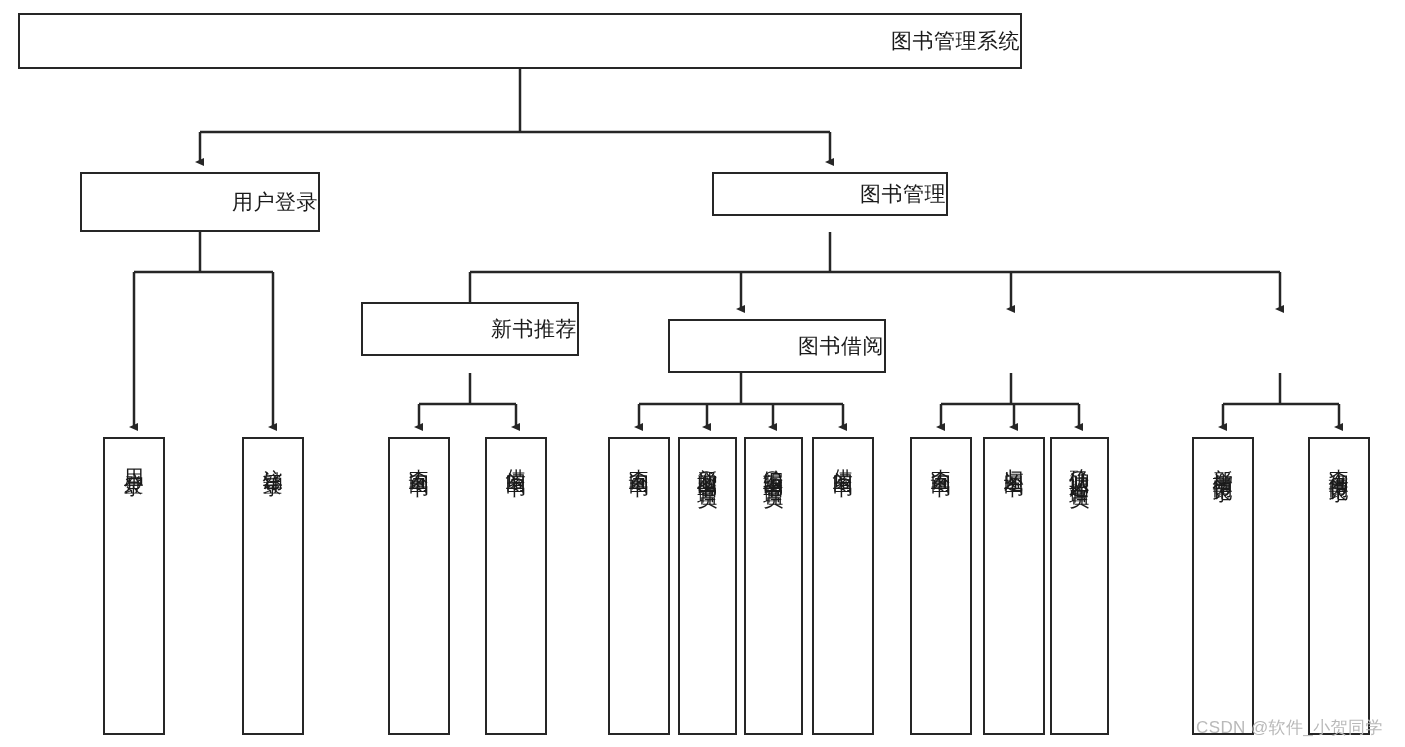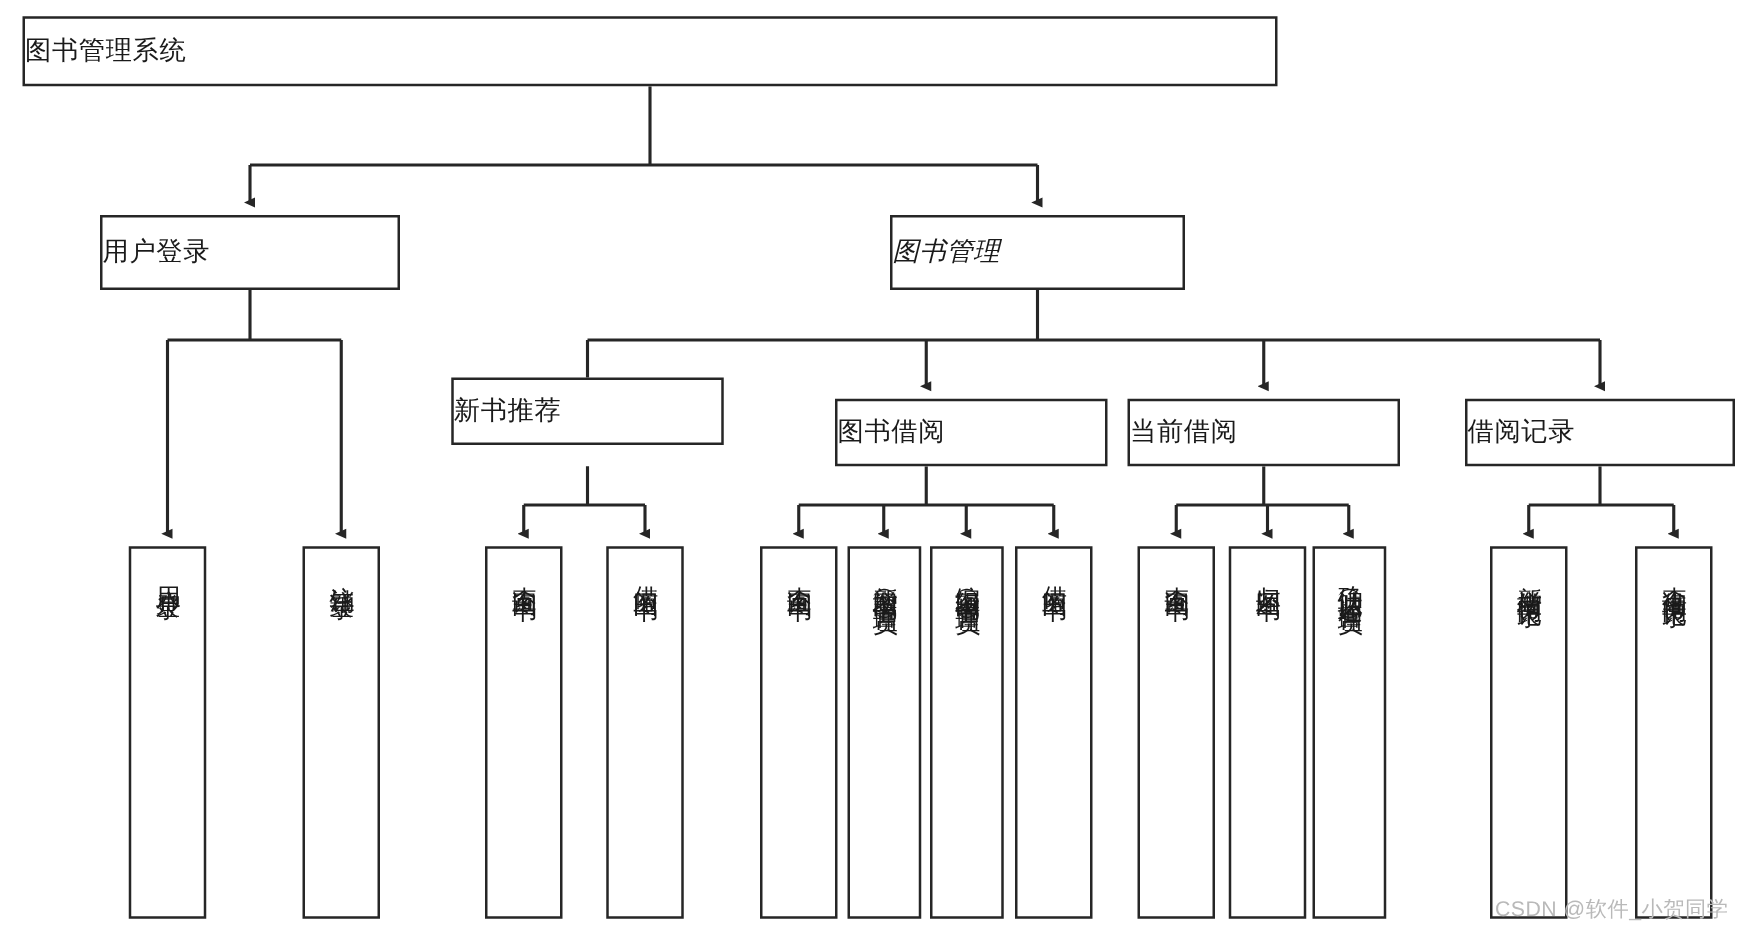--- a/index.html
+++ b/index.html
@@ -26,21 +26,21 @@
     height: 747px;
     pointer-events: none;
   }
   .node {
     position: absolute;
     box-sizing: border-box;
     background: #ffffff;
     border: 2.5px solid #262626;
     display: flex;
     align-items: center;
-    justify-content: flex-start;
+    justify-content: flex-end;
     color: #1a1a1a;
   }
   .node .label {
     font-size: 21px;
     line-height: 1.15;
     letter-spacing: 0.5px;
     white-space: nowrap;
     color: #1a1a1a;
   }
   .node.vertical {
@@ -119,35 +119,29 @@
     </g>
   </svg>
 
   <div class="node" id="node-root" style="left: 18px; top: 13px; width: 1004px; height: 56px;">
     <span class="label">图书管理系统</span>
   </div>
 
   <div class="node" id="node-l2-0" style="left: 80px; top: 172px; width: 240px; height: 60px;">
     <span class="label">用户登录</span>
   </div>
-  <div class="node" id="node-l2-1" style="left: 712px; top: 172px; width: 236px; height: 60px; font-style: italic;">
+  <div class="node" id="node-l2-1" style="left: 712px; top: 172px; width: 236px; height: 44px;">
     <span class="label">图书管理</span>
   </div>
 
   <div class="node" id="node-l3-0" style="left: 361px; top: 302px; width: 218px; height: 54px;">
     <span class="label">新书推荐</span>
   </div>
   <div class="node" id="node-l3-1" style="left: 668px; top: 319px; width: 218px; height: 54px;">
     <span class="label">图书借阅</span>
-  </div>
-  <div class="node" id="node-l3-2" style="left: 902px; top: 319px; width: 218px; height: 54px;">
-    <span class="label">当前借阅</span>
-  </div>
-  <div class="node" id="node-l3-3" style="left: 1172px; top: 319px; width: 216px; height: 54px;">
-    <span class="label">借阅记录</span>
   </div>
 
   <div class="node vertical" id="node-leaf-0" style="left: 103px; top: 437px; width: 62px; height: 298px;">
     <span class="label">用户登录</span>
   </div>
   <div class="node vertical" id="node-leaf-1" style="left: 242px; top: 437px; width: 62px; height: 298px;">
     <span class="label">注销登录</span>
   </div>
   <div class="node vertical" id="node-leaf-2" style="left: 388px; top: 437px; width: 62px; height: 298px;">
     <span class="label">查询图书</span>

